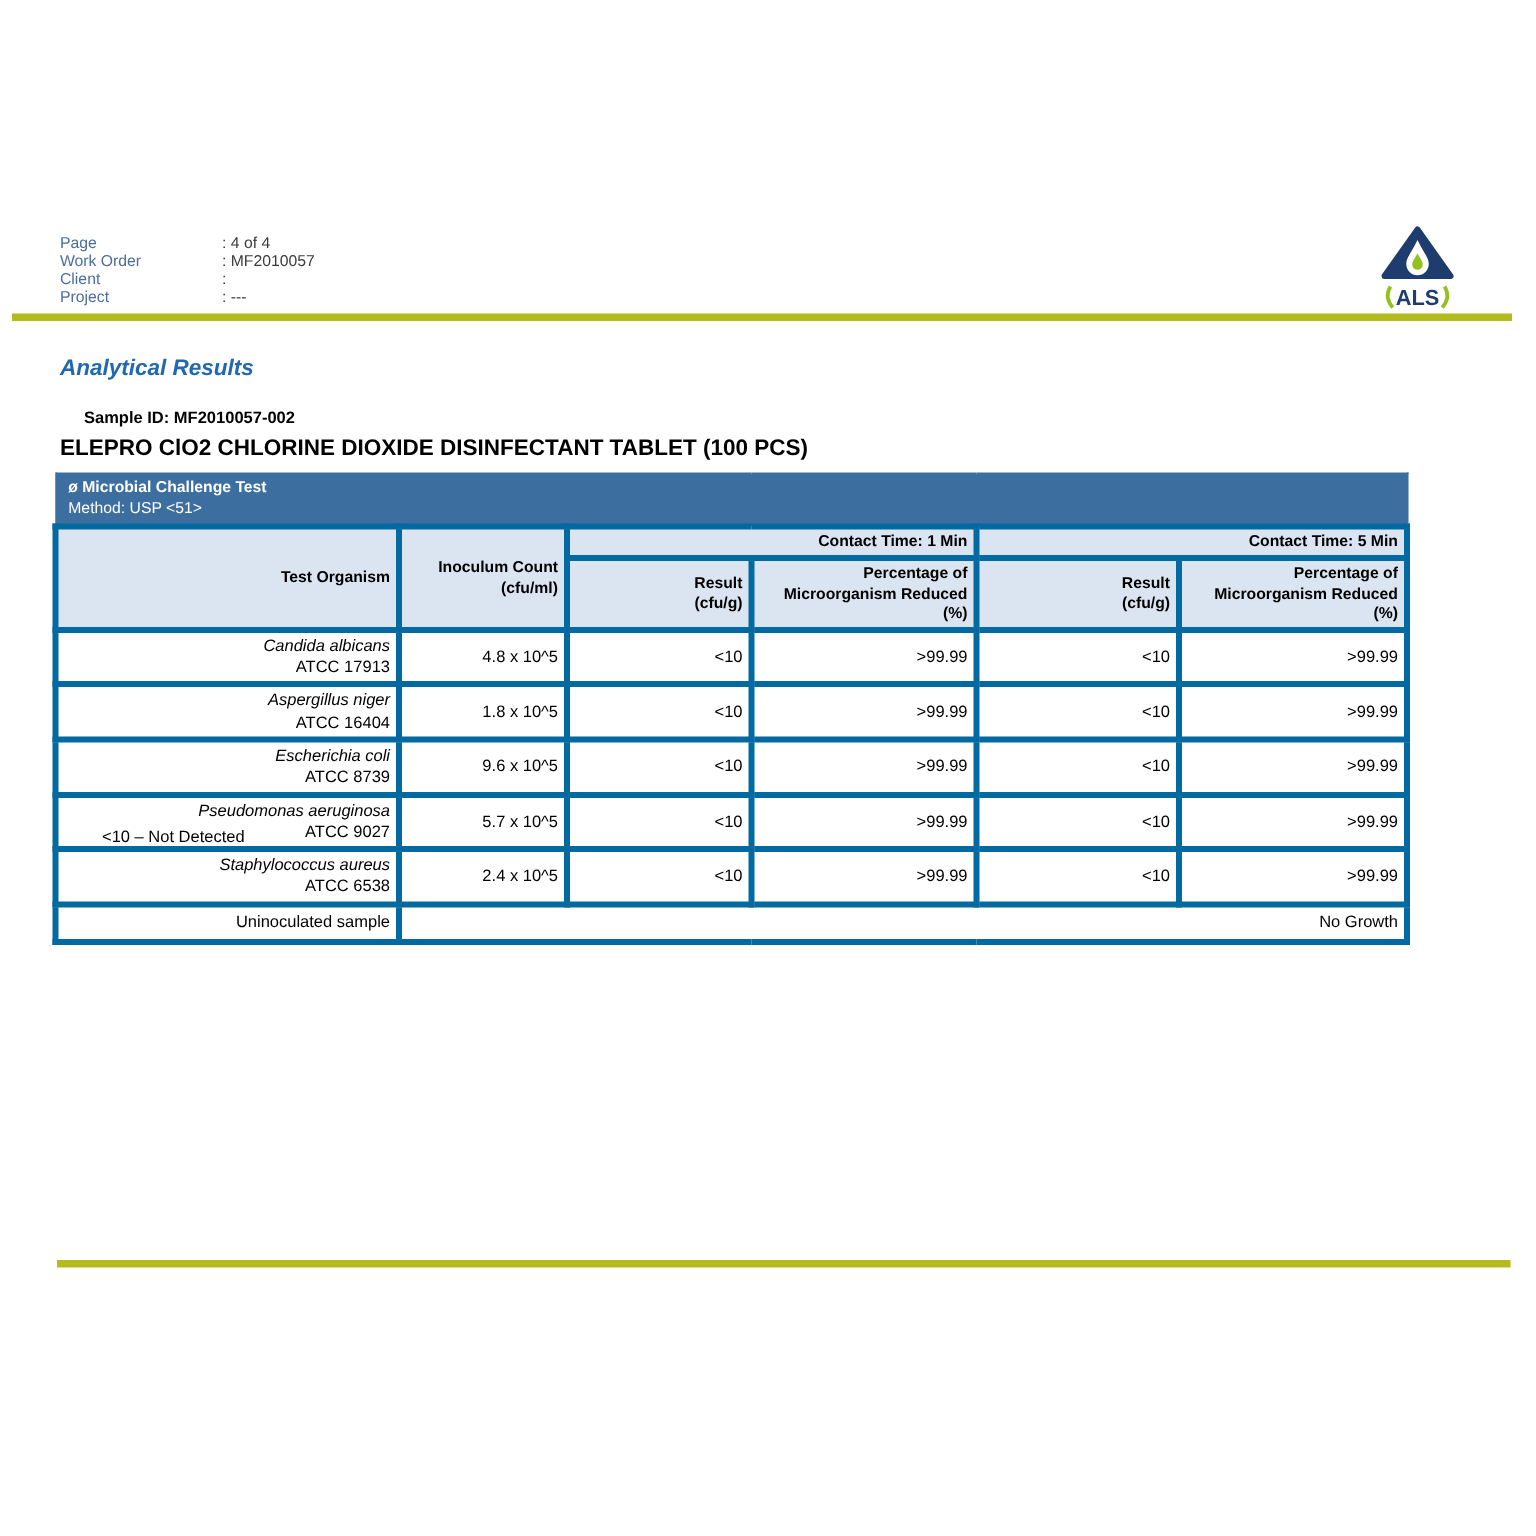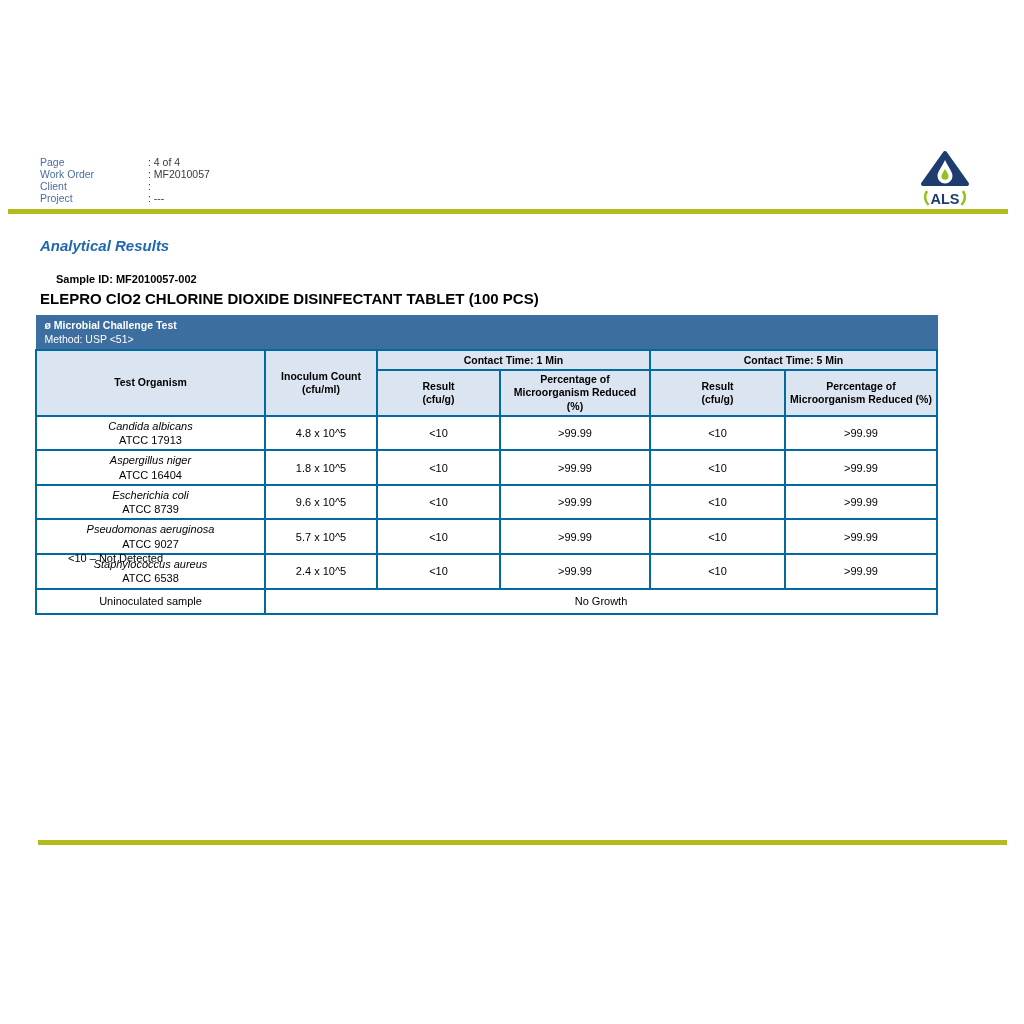--- a/index.html
+++ b/index.html
@@ -32,23 +32,23 @@
   .sample-id { position: absolute; left: 56px; top: 273px; font-size: 11px; font-weight: bold; }
   .sample-name { position: absolute; left: 40px; top: 290px; font-size: 15px; font-weight: bold; }
 
   
   table.results {
     position: absolute; left: 35px; top: 315px; width: 901px;
     border-collapse: collapse; table-layout: fixed;
     font-size: 11px; color: #000;
   }
   table.results td, table.results th {
-    border: 2px solid #0369a1;
+    border: 4px solid #0369a1;
     padding: 2px 4px;
-    text-align: center;
+    text-align: right;
     vertical-align: middle;
   }
   tr.band td {
     background: #3c6e9f; color: #ffffff;
     text-align: left; border: 1px solid #3c6e9f;
     padding: 3px 8px; font-size: 10.5px; line-height: 1.3;
   }
   tr.band .band-title { font-weight: bold; }
   table.results th {
     background: #dbe5f1; font-weight: bold; font-size: 10.5px; line-height: 1.25;

